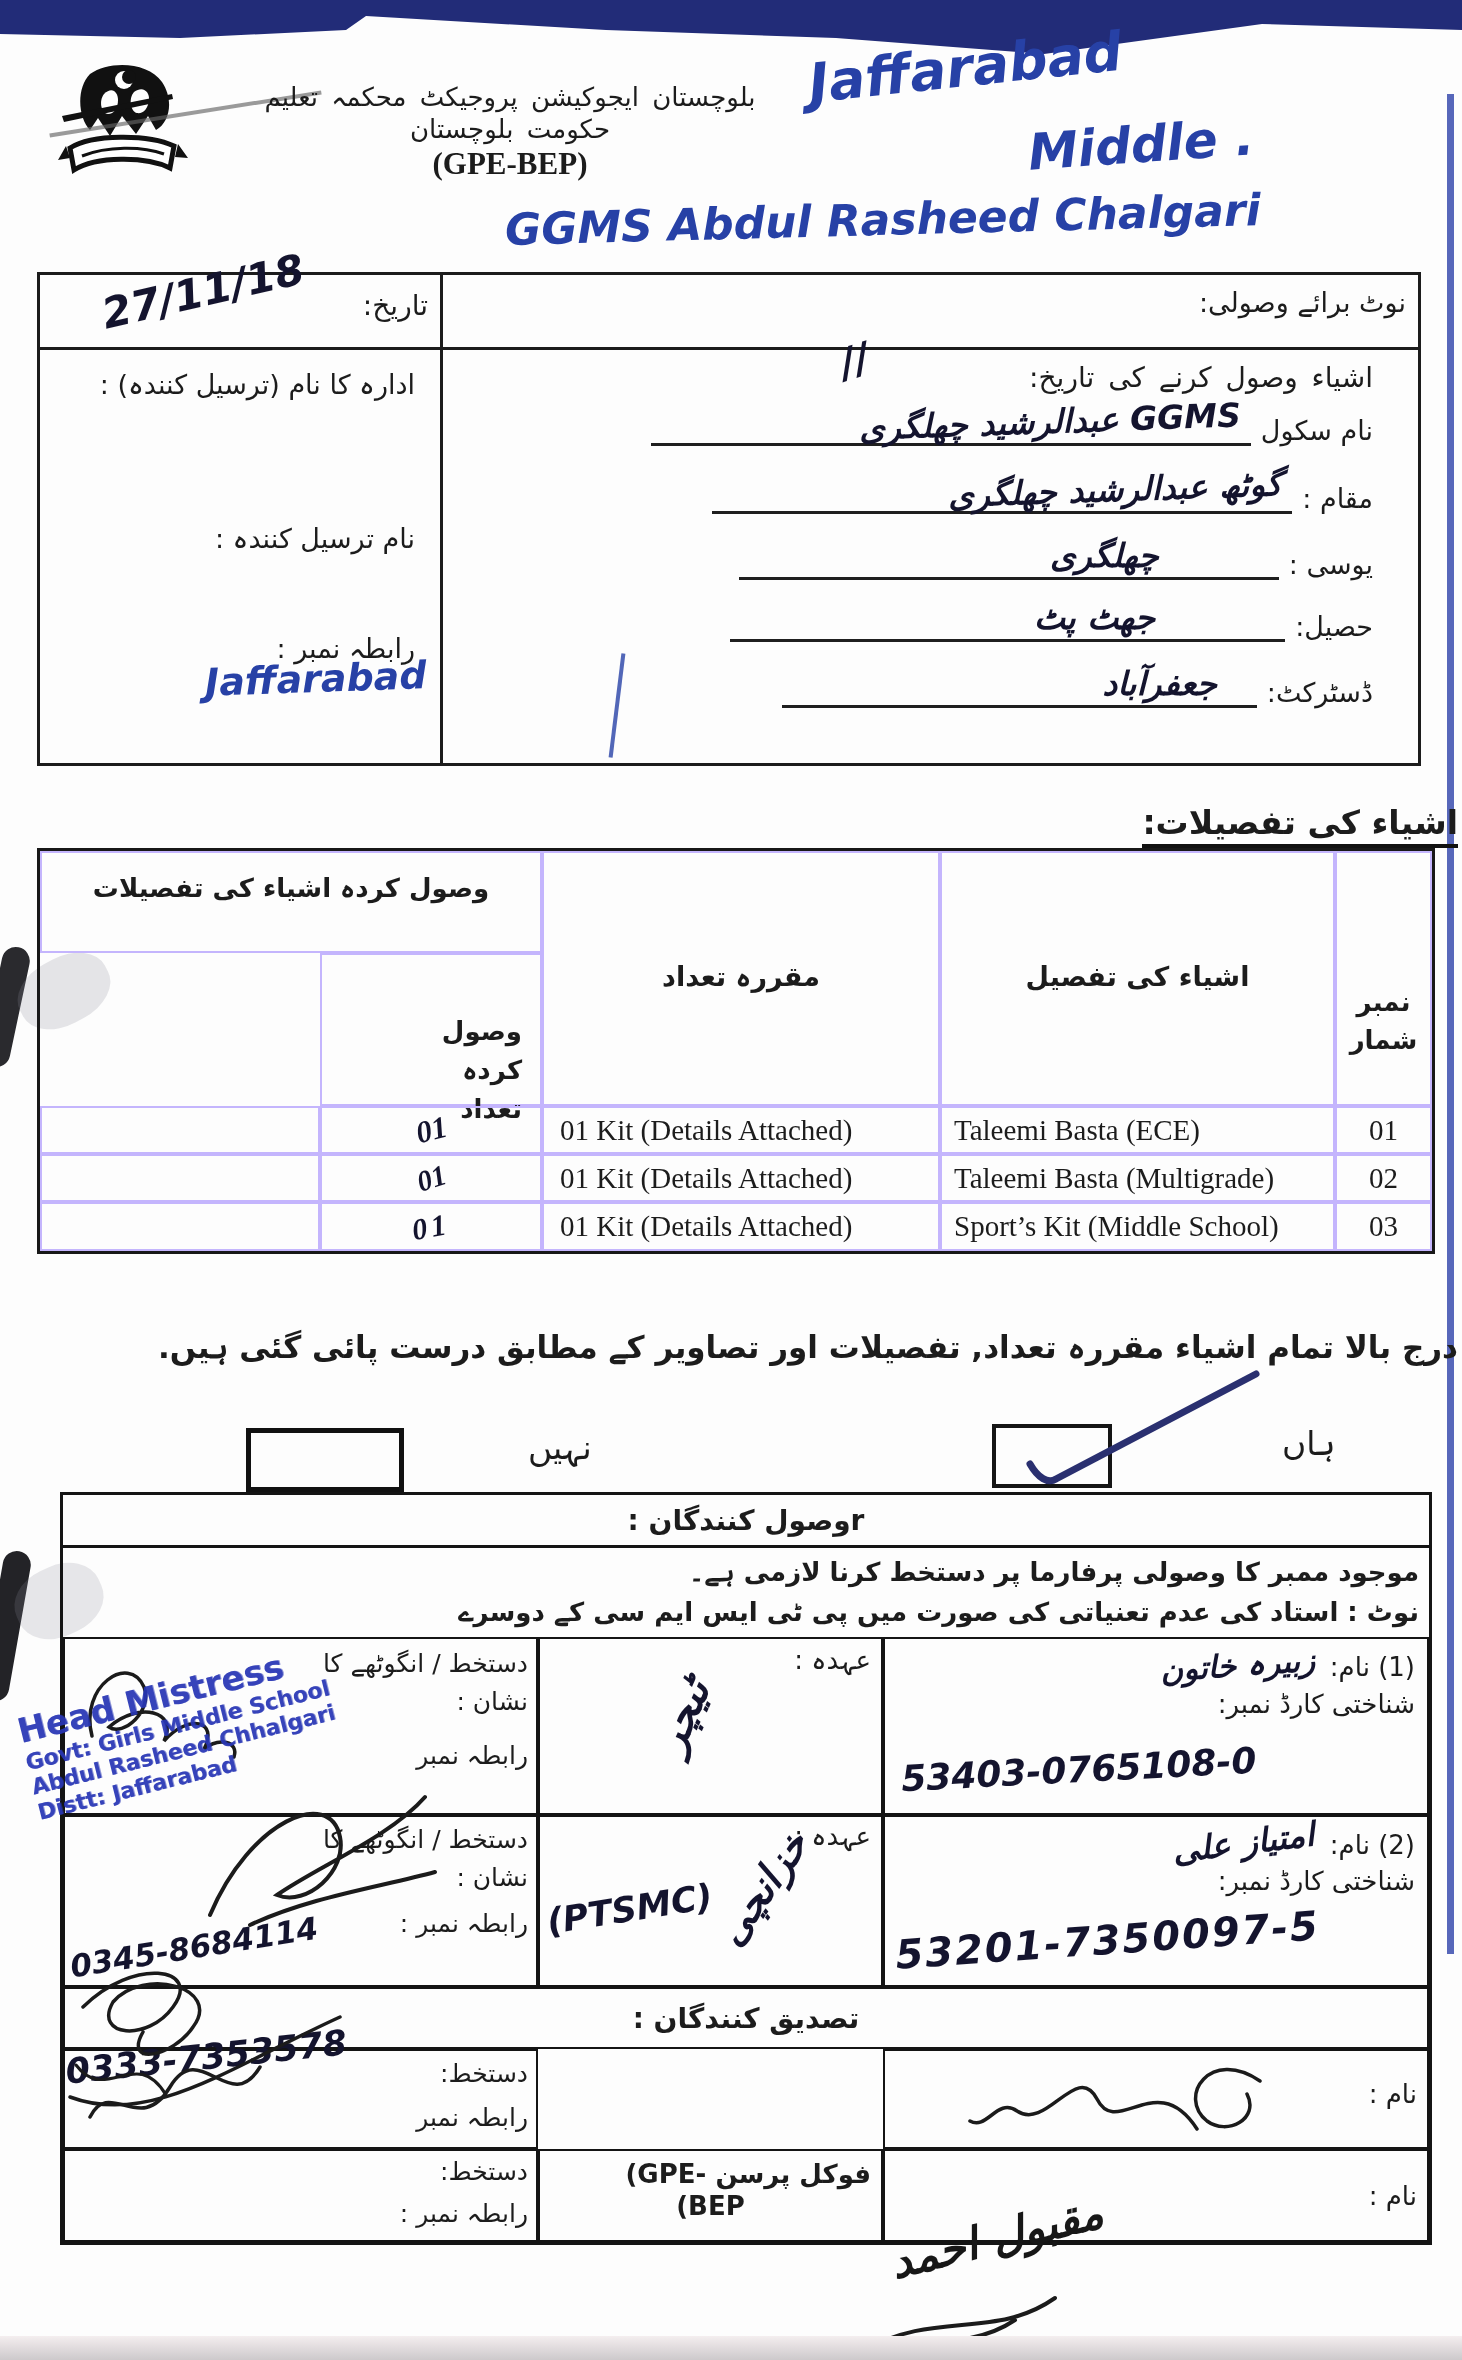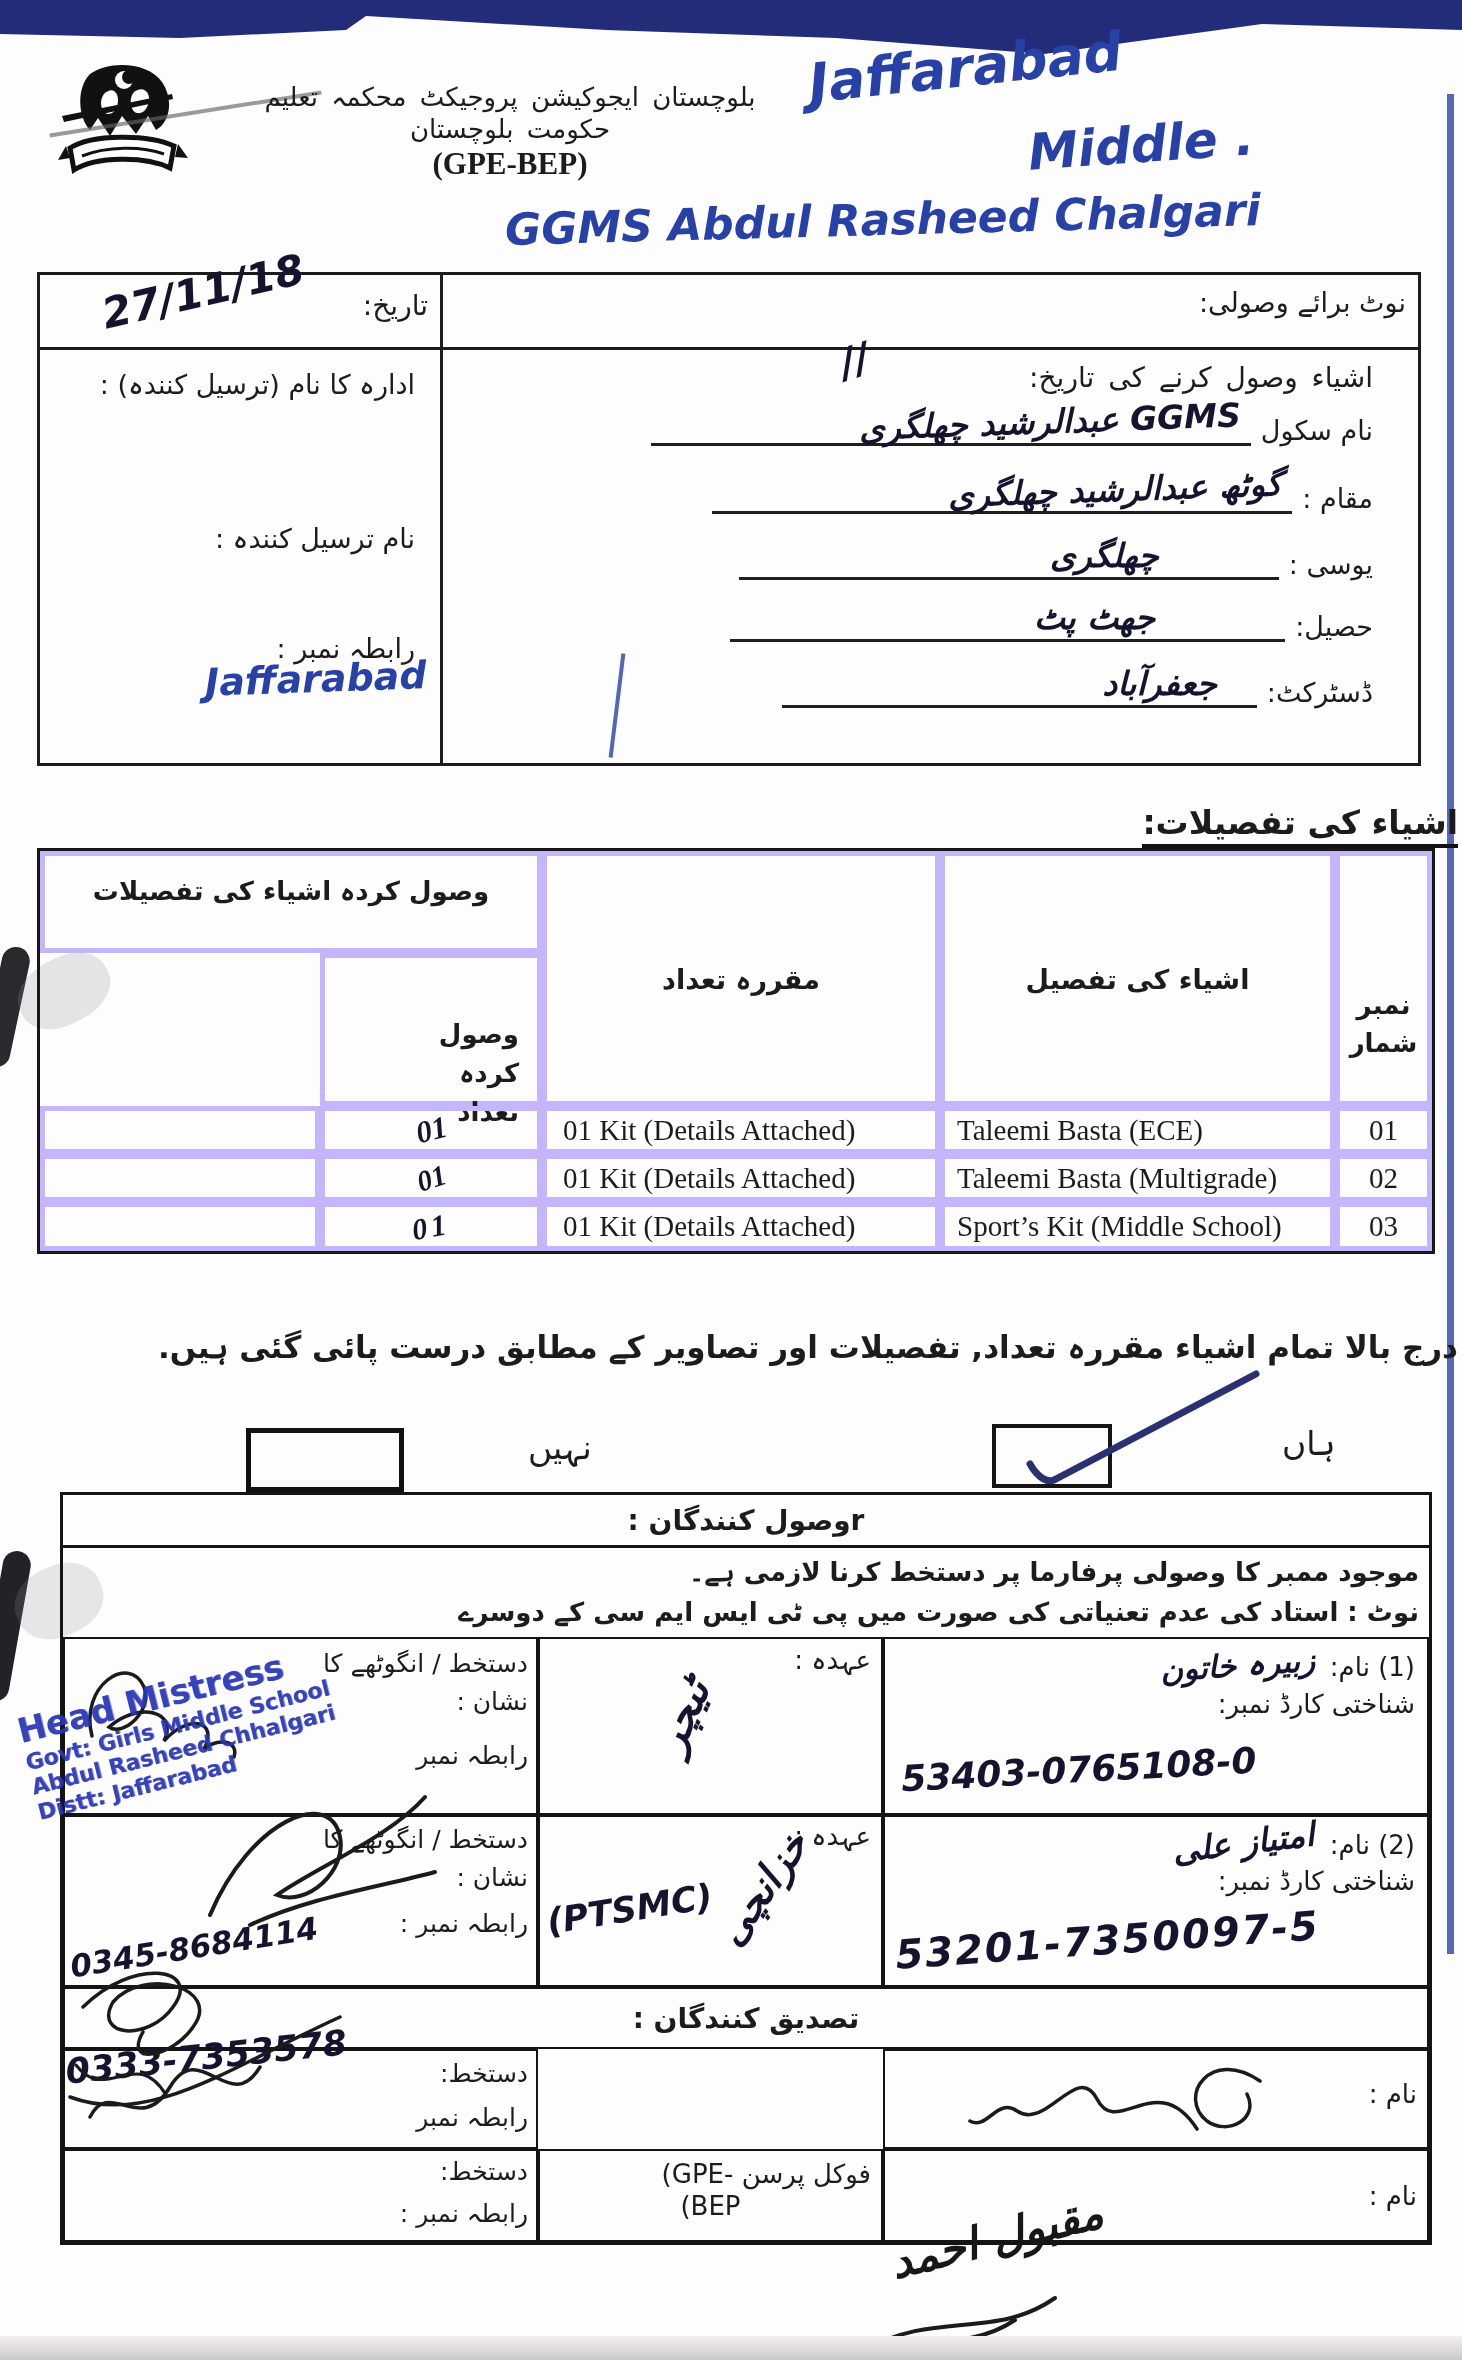--- a/index.html
+++ b/index.html
@@ -18,21 +18,21 @@
   .info-row-line{position:absolute;left:0;right:0;top:72px;height:3px;background:#1c1c1c;}
   .fld{position:absolute;direction:rtl;display:flex;align-items:flex-end;}
   .fld .flab{font-size:27px;white-space:nowrap;padding-left:10px;}
   .uline{border-bottom:3px solid #1f1f1f;position:relative;height:40px;}
   .uline .hwv{position:absolute;bottom:2px;right:10px;font-size:33px;white-space:nowrap;}
   
   .items{position:absolute;left:37px;top:848px;width:1392px;display:grid;
          grid-template-columns:280px 222px 398px 395px 97px;
          grid-template-rows:102px 153px 48px 48px 49px;
          border:3px solid #181818;box-sizing:content-box;}
-  .items>div{border:5px solid #c4b5fd;position:relative;box-sizing:border-box;}
+  .items>div{border:2px solid #c4b5fd;position:relative;box-sizing:border-box;}
   .ithead{font-size:25px;font-weight:700;direction:rtl;text-align:center;}
   .itcell{font-size:29px;font-family:"Liberation Serif",serif;display:flex;align-items:center;}
   
   .rbox{position:absolute;left:60px;top:1492px;width:1372px;height:753px;border:3px solid #141414;box-sizing:border-box;}
   .rtitle{height:50px;border-bottom:3px solid #141414;display:flex;align-items:center;justify-content:center;
           font-size:28px;font-weight:700;direction:rtl;}
   .rnote{height:89px;direction:rtl;font-size:26px;font-weight:600;padding:4px 10px 0 10px;line-height:1.55;}
   .rgrid{position:absolute;left:0;right:0;top:142px;bottom:0;display:grid;
          grid-template-columns:475px 345px 546px;
          grid-template-rows:178px 172px 62px 100px auto;}
@@ -279,21 +279,21 @@
         <div class="abs rlab" style="right:10px;top:28px;font-size:26px;">نام :</div>
         <svg class="sig abs" style="left:70px;top:-12px;" width="330" height="125">
           <path d="M305,42 C255,8 222,58 252,82 C272,97 305,80 292,55 M242,90 C202,28 162,100 142,60 C122,22 92,92 62,72 C42,58 32,92 15,82" stroke-width="3.5"></path>
         </svg>
       </div>
 
       <div style="grid-column:1;grid-row:5;">
         <div class="abs rlab" style="right:8px;top:6px;">دستخط:</div>
         <div class="abs rlab" style="right:8px;top:48px;">رابطہ نمبر :</div>
       </div>
-      <div style="grid-column:2;grid-row:5;">
+      <div style="grid-column:2;grid-row:5;font-weight:bold;">
         <div class="u" style="padding:8px 10px 0 0;font-size:26px;">
           <span>فوکل پرسن</span>
           <span dir="ltr">(GPE-</span>
         </div>
         <div dir="ltr" style="text-align:center;font-size:26px;margin-top:2px;">(BEP</div>
       </div>
       <div style="grid-column:3;grid-row:5;">
         <div class="abs rlab" style="right:10px;top:30px;font-size:26px;">نام :</div>
       </div>
     </div>

